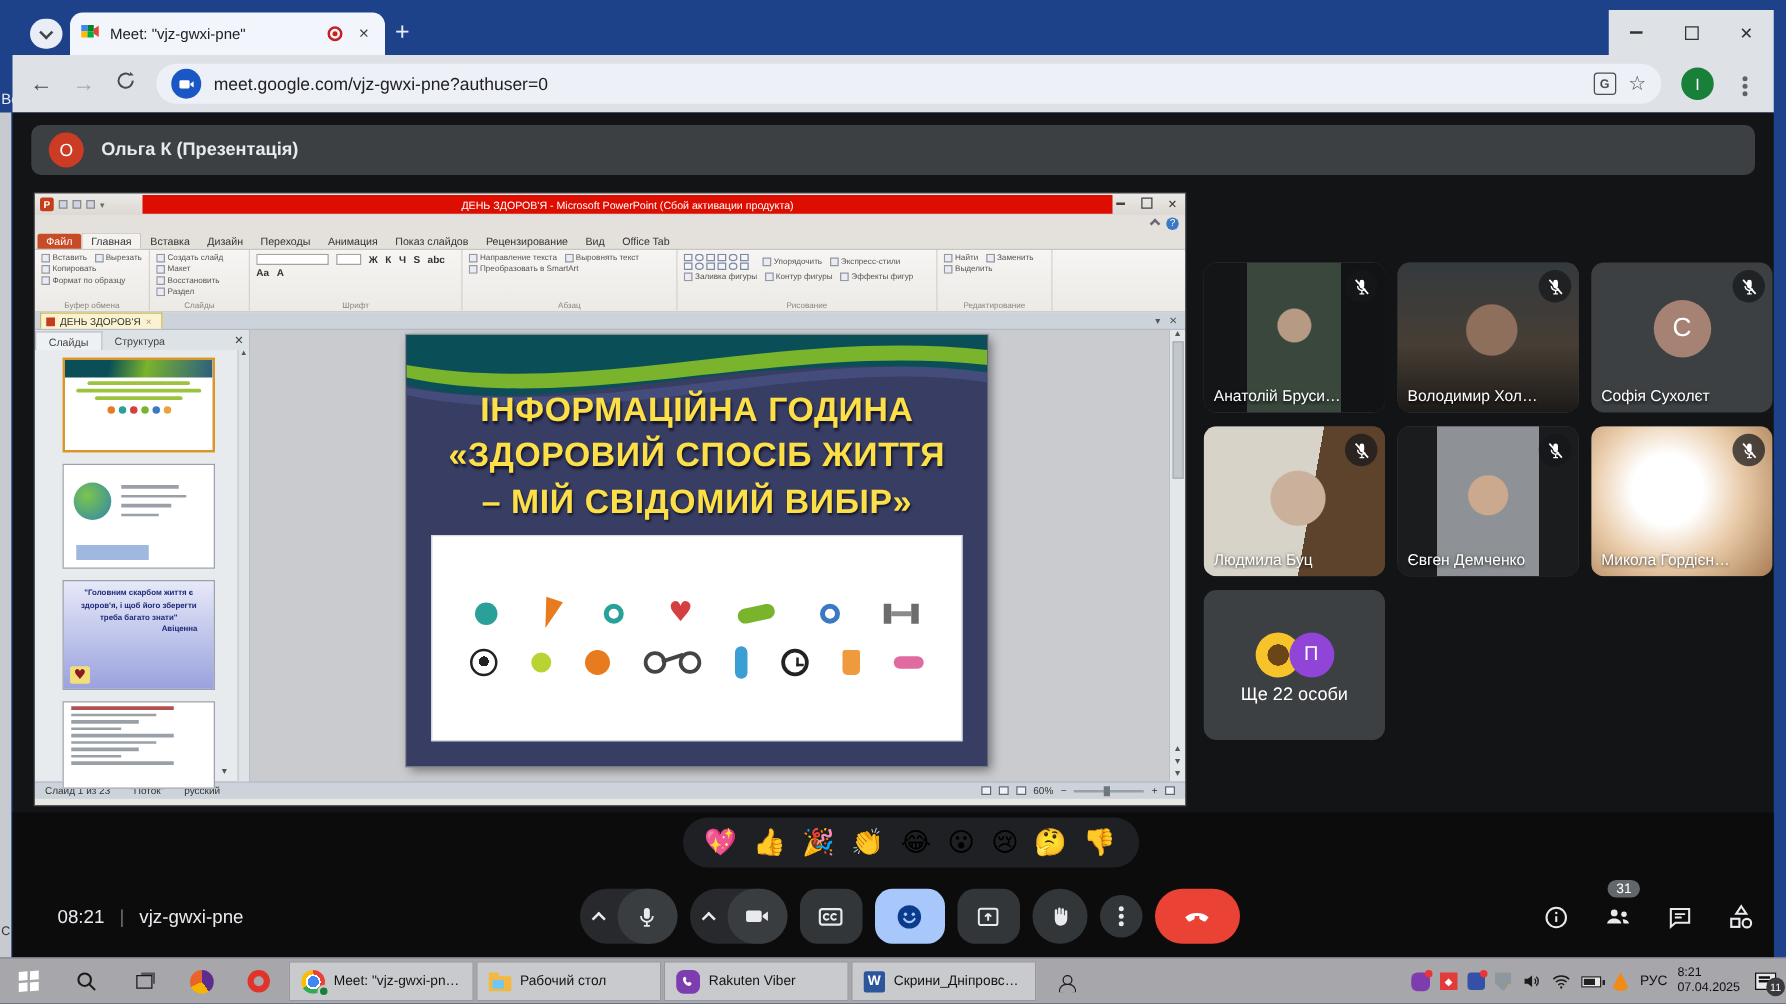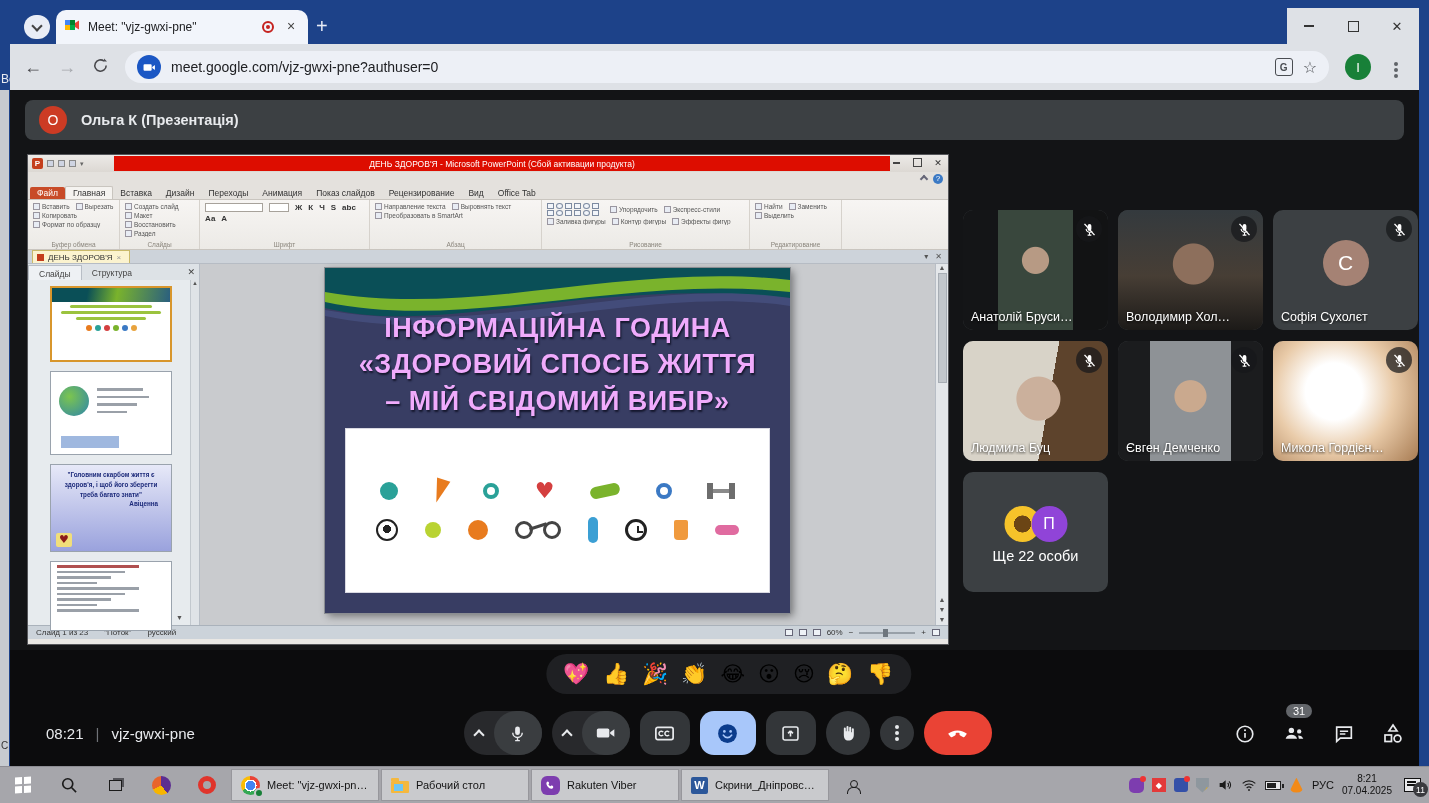--- a/index.html
+++ b/index.html
@@ -87,21 +87,21 @@
   .ptab{padding:1px 10px;height:15px;line-height:14px}
   .ptab.active{background:#eef1f4;border:1px solid #b8bec6;border-bottom:none}
   #pane-close{position:absolute;right:4px;font-size:9px;color:#444}
   #thumbs{position:relative;padding:6px 14px 0 22px;display:flex;flex-direction:column;gap:9px}
   .thumb{width:122px;background:#fff;border:1px solid #9aa3ad;position:relative;overflow:hidden}
   .thumb.sel{border:2px solid #d8962c}
   #pane-scroll{position:absolute;right:0;top:16px;bottom:0;width:9px;background:#dfe3e7;border-left:1px solid #c2c8ce;font-size:6px;color:#555;text-align:center}
   #pane-down{position:absolute;right:16px;bottom:4px;font-size:7px;color:#555}
   #canvas{position:absolute;left:172px;right:13px;top:0;bottom:0}
   #slide{position:absolute;left:125px;top:4px;width:465px;height:345px;background:#383d63;box-shadow:0 0 0 1px #8a8d92,3px 3px 8px rgba(0,0,0,.45);overflow:hidden}
-  #slide-title{position:absolute;left:0;right:0;top:42px;text-align:center;font-size:27px;font-weight:bold;line-height:1.35;color:#f0abfc;white-space:pre-line;text-shadow:1px 2px 2px #14162c;letter-spacing:.5px}
+  #slide-title{position:absolute;left:0;right:0;top:42px;text-align:center;font-size:27px;font-weight:bold;line-height:1.35;color:#fde047;white-space:pre-line;text-shadow:1px 2px 2px #14162c;letter-spacing:.5px}
   #artbox{position:absolute;left:20px;right:20px;top:160px;bottom:20px;background:#fff;border:1px solid #d9d9e2;display:flex;flex-direction:column;justify-content:center;gap:14px;padding:8px 16px}
   .artrow{display:flex;justify-content:space-around;align-items:center}
   #vscroll{position:absolute;right:0;top:0;bottom:0;width:13px;background:#e4e7ea;border-left:1px solid #b8bec6;display:flex;flex-direction:column;align-items:center;font-size:7px;color:#555}
   #vthumb{width:9px;height:110px;background:#c2c7cc;border:1px solid #a7adb4;margin-top:2px}
   #vspread{margin-top:auto;display:flex;flex-direction:column;gap:3px;padding-bottom:2px;align-items:center}
   #notes{height:18px;background:#fff;border-top:1px solid #b8bec6;margin-left:172px;margin-right:13px;font-size:9px;color:#444;line-height:17px;padding-left:8px}
   #statusbar{height:14px;background:#ccd3da;border-top:1px solid #aab2bb;display:flex;align-items:center;gap:16px;font-size:8px;color:#333;padding:0 8px}
   #status-right{margin-left:auto;display:flex;align-items:center;gap:6px}
   .viewic{width:8px;height:7px;border:1px solid #667;background:#eef2f6}
   .zoom-track{width:56px;height:2px;background:#98a0a8;position:relative}
@@ -150,21 +150,21 @@
   #people-badge{position:absolute;top:-17px;left:4px;background:#63666a;color:#fff;font-size:11px;border-radius:9px;padding:1px 7px}
 
   
   #taskbar{position:absolute;left:0;right:0;bottom:0;height:37px;background:#a6a6ab;border-top:1px solid #8e8e94;display:flex;align-items:stretch;z-index:5}
   .tb-btn{width:46px;display:flex;align-items:center;justify-content:center}
   .tb-app{display:flex;align-items:center;gap:7px;padding:0 9px;margin:2px 1px;background:#c9cacd;border:1px solid #97979c;max-width:152px;min-width:148px}
   .tb-app .albl{font-size:11px;color:#141414;white-space:nowrap;overflow:hidden;text-overflow:ellipsis}
   #tray{margin-left:auto;display:flex;align-items:center;gap:8px;padding-right:8px}
   .trico{display:flex;align-items:center;justify-content:center}
   #lang{font-size:11px;color:#111}
-  #clock{font-size:10px;color:#111;text-align:center;line-height:1.25}
+  #clock{font-size:10px;color:#111;text-align:left;line-height:1.25}
   #notif{position:relative;width:17px;height:14px;border:1.5px solid #111;background:#e9e9ec}
   #notif::before{content:"";position:absolute;left:2px;top:2px;width:9px;height:1.5px;background:#111;box-shadow:0 3px 0 #111}
   #notif-badge{position:absolute;right:-7px;bottom:-5px;width:15px;height:15px;border-radius:50%;background:#3a3a3e;color:#fff;font-size:8.5px;display:flex;align-items:center;justify-content:center}
   
   .win-logo{display:grid;grid-template-columns:7px 7px;grid-template-rows:7px 7px;gap:1.5px;transform:skewY(-4deg)}
   .win-logo i{background:#fff}
   .tview{width:13px;height:11px;border:1.6px solid #1b1b1b;background:transparent;box-shadow:3px -3px 0 -1px #55555a}
   .opera-ic{width:18px;height:18px;border-radius:50%;border:5px solid #e0342b}
   .avastb-ic{width:19px;height:19px;border-radius:50%;background:conic-gradient(#5c2d91 0 40%,#f7b500 40% 68%,#e8642c 68%)}
   .chrome-ic{position:relative;width:19px;height:19px;border-radius:50%;background:radial-gradient(circle,#4285f4 0 4.5px,#fff 4.5px 6px,rgba(0,0,0,0) 6px),conic-gradient(#ea4335 0 33%,#34a853 33% 66%,#fbbc05 66%)}

